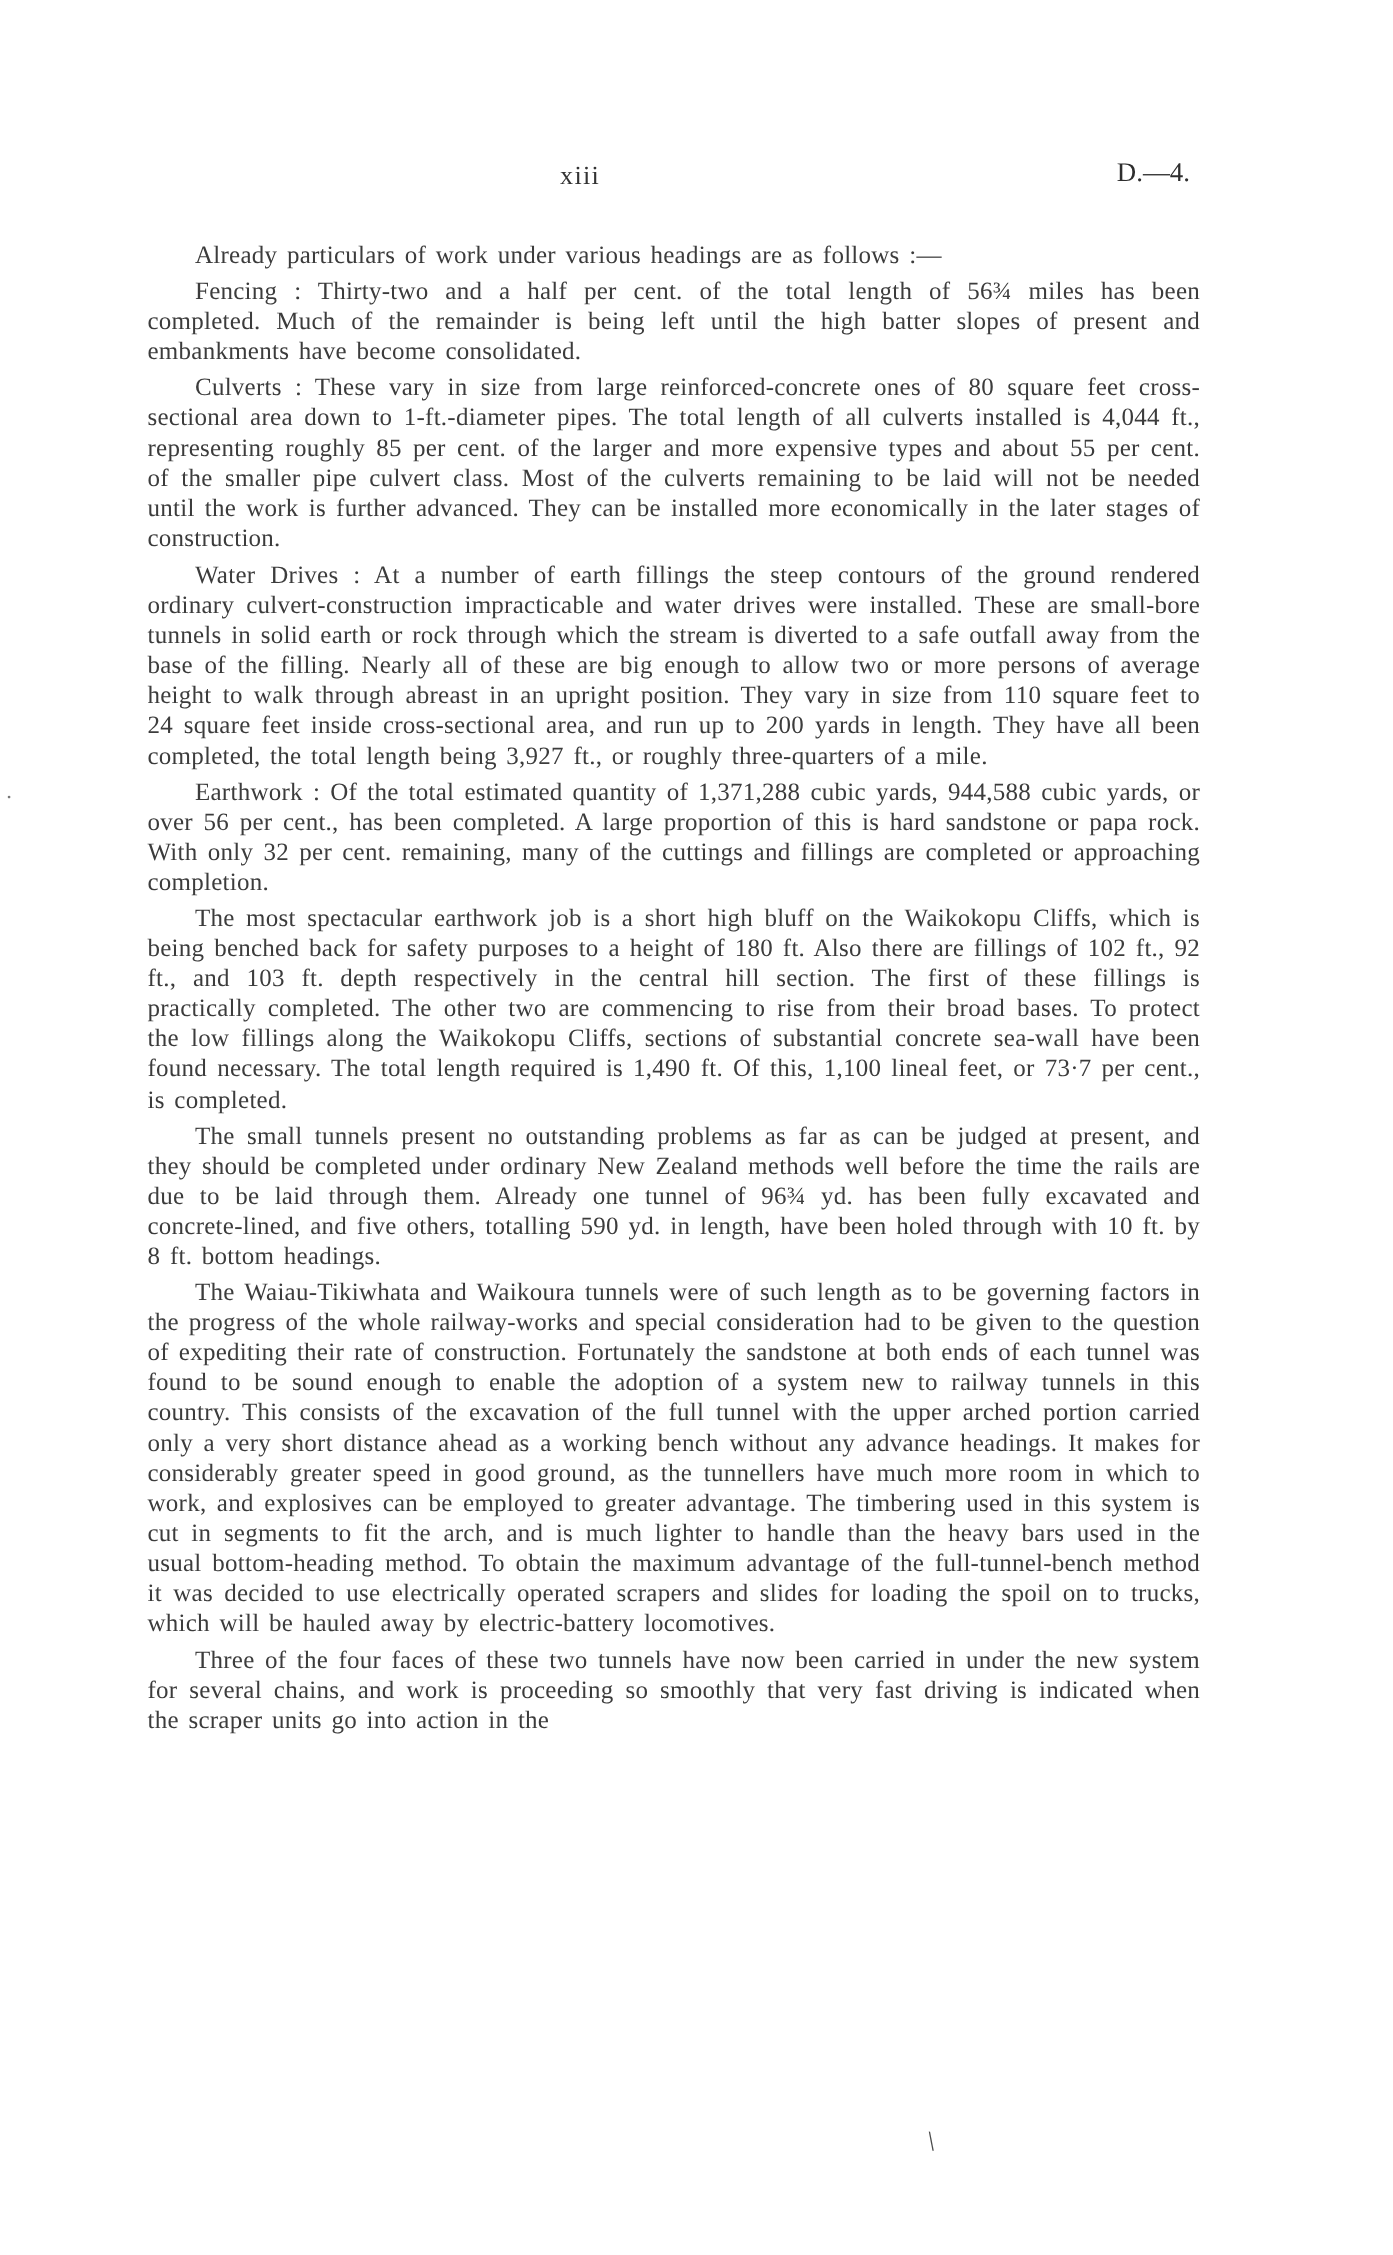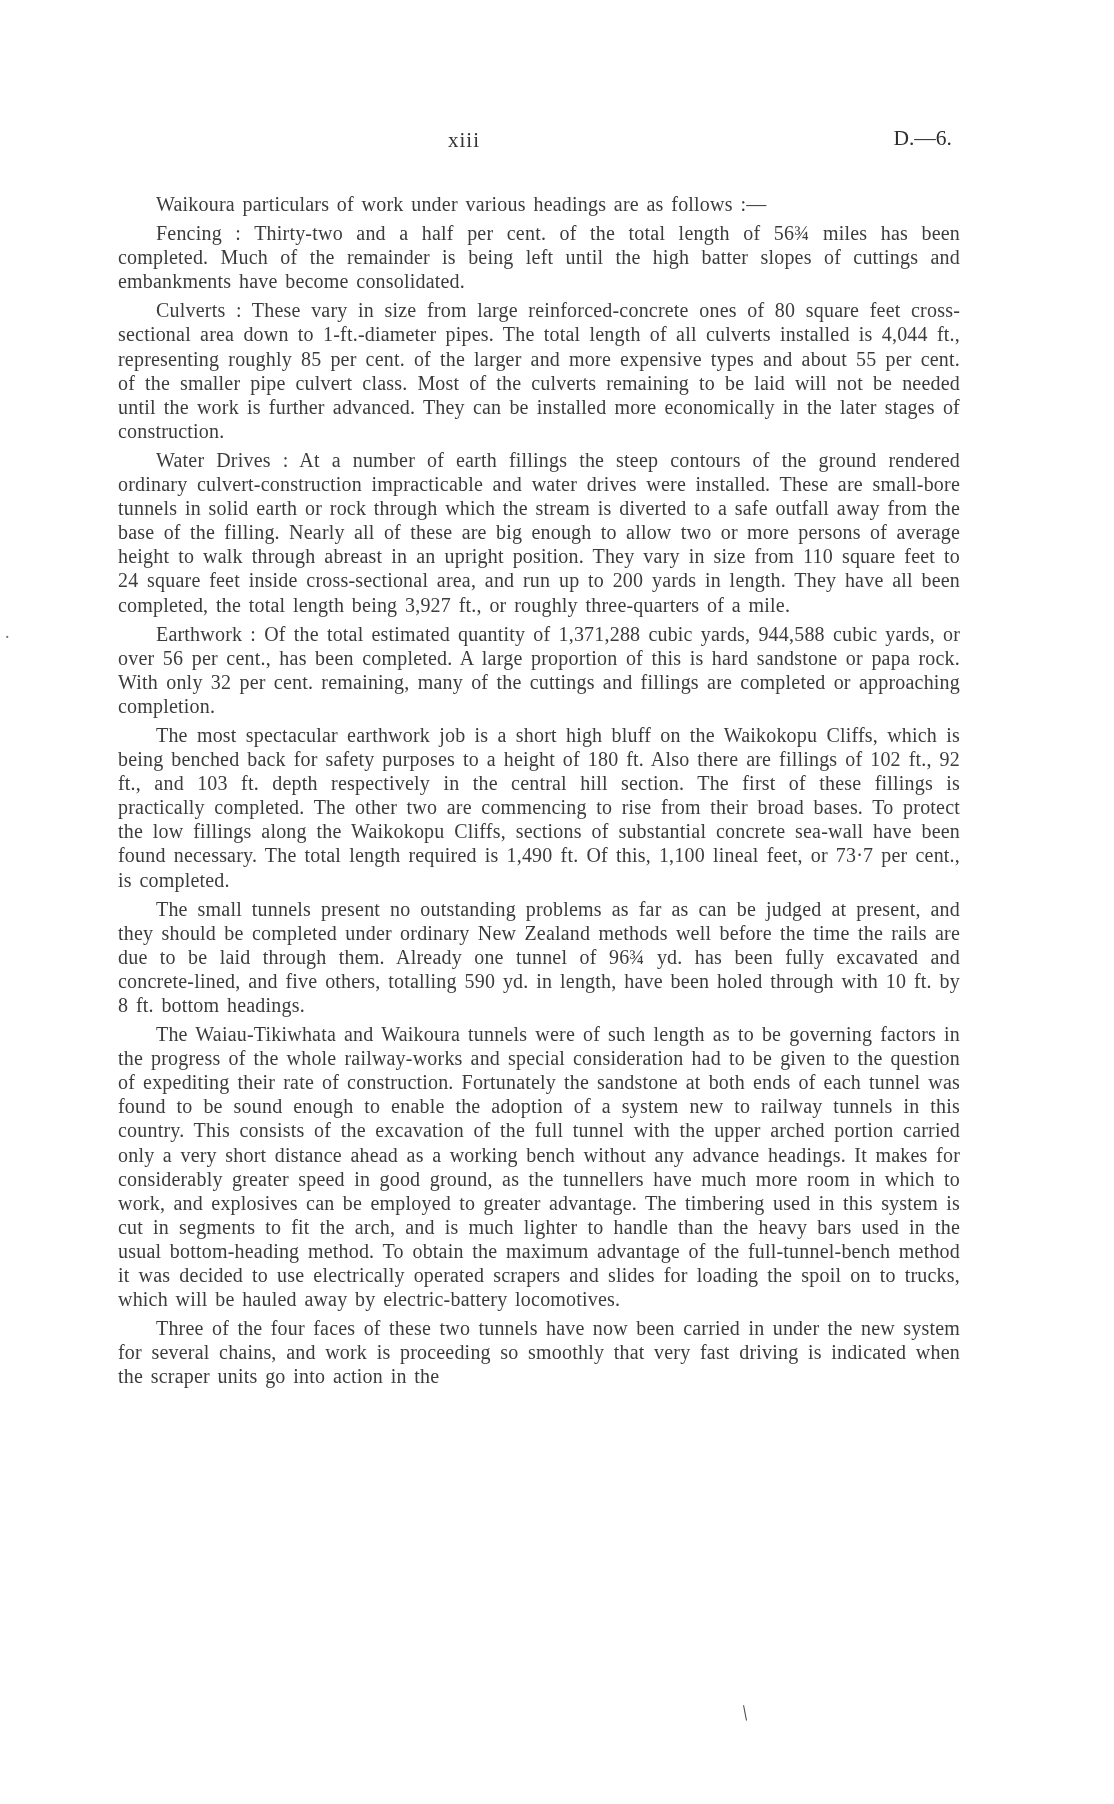--- a/index.html
+++ b/index.html
@@ -70,26 +70,26 @@
     color: #777777;
   }
 </style>
 </head>
 <body>
 
 <div class="page">
 
   <div class="page-header">
     <span class="page-number">xiii</span>
-    <span class="doc-ref">D.—6.</span>
+    <span class="doc-ref">D.—4.</span>
   </div>
 
   <div class="text-block">
-    <p class="para">Waikoura particulars of work under various headings are as follows :—</p>
-    <p class="para">Fencing : Thirty-two and a half per cent. of the total length of 56¾ miles has been completed.  Much of the remainder is being left until the high batter slopes of cuttings and embankments have become consolidated.</p>
+    <p class="para">Already particulars of work under various headings are as follows :—</p>
+    <p class="para">Fencing : Thirty-two and a half per cent. of the total length of 56¾ miles has been completed.  Much of the remainder is being left until the high batter slopes of present and embankments have become consolidated.</p>
     <p class="para">Culverts : These vary in size from large reinforced-concrete ones of 80 square feet cross-sectional area down to 1-ft.-diameter pipes.  The total length of all culverts installed is 4,044 ft., representing roughly 85 per cent. of the larger and more expensive types and about 55 per cent. of the smaller pipe culvert class. Most of the culverts remaining to be laid will not be needed until the work is further advanced.  They can be installed more economically in the later stages of construction.</p>
     <p class="para">Water Drives : At a number of earth fillings the steep contours of the ground rendered ordinary culvert-construction impracticable and water drives were installed. These are small-bore tunnels in solid earth or rock through which the stream is diverted to a safe outfall away from the base of the filling.  Nearly all of these are big enough to allow two or more persons of average height to walk through abreast in an upright position.  They vary in size from 110 square feet to 24 square feet inside cross-sectional area, and run up to 200 yards in length.  They have all been completed, the total length being 3,927 ft., or roughly three-quarters of a mile.</p>
     <p class="para">Earthwork :  Of the total estimated quantity of 1,371,288 cubic yards, 944,588 cubic yards, or over 56 per cent., has been completed.  A large proportion of this is hard sandstone or papa rock.  With only 32 per cent. remaining, many of the cuttings and fillings are completed or approaching completion.</p>
     <p class="para">The most spectacular earthwork job is a short high bluff on the Waikokopu Cliffs, which is being benched back for safety purposes to a height of 180 ft. Also there are fillings of 102 ft., 92 ft., and 103 ft. depth respectively in the central hill section.  The first of these fillings is practically completed.  The other two are commencing to rise from their broad bases.   To protect the low fillings along the Waikokopu Cliffs, sections of substantial concrete sea-wall have been found necessary. The total length required is 1,490 ft.  Of this, 1,100 lineal feet, or 73·7 per cent., is completed.</p>
     <p class="para">The small tunnels present no outstanding problems as far as can be judged at present, and they should be completed under ordinary New Zealand methods well before the time the rails are due to be laid through them.  Already one tunnel of 96¾ yd. has been fully excavated and concrete-lined, and five others, totalling 590 yd. in length, have been holed through with 10 ft. by 8 ft. bottom headings.</p>
     <p class="para">The Waiau-Tikiwhata and Waikoura tunnels were of such length as to be governing factors in the progress of the whole railway-works and special consideration had to be given to the question of expediting their rate of construction.  Fortunately the sandstone at both ends of each tunnel was found to be sound enough to enable the adoption of a system new to railway tunnels in this country.  This consists of the excavation of the full tunnel with the upper arched portion carried only a very short distance ahead as a working bench without any advance headings.   It makes for considerably greater speed in good ground, as the tunnellers have much more room in which to work, and explosives can be employed to greater advantage.  The timbering used in this system is cut in segments to fit the arch, and is much lighter to handle than the heavy bars used in the usual bottom-heading method.  To obtain the maximum advantage of the full-tunnel-bench method it was decided to use electrically operated scrapers and slides for loading the spoil on to trucks, which will be hauled away by electric-battery locomotives.</p>
     <p class="para">Three of the four faces of these two tunnels have now been carried in under the new system for several chains, and work is proceeding so smoothly that very fast driving is indicated when the scraper units go into action in the</p>
   </div>
 
   <span class="speck">.</span>

